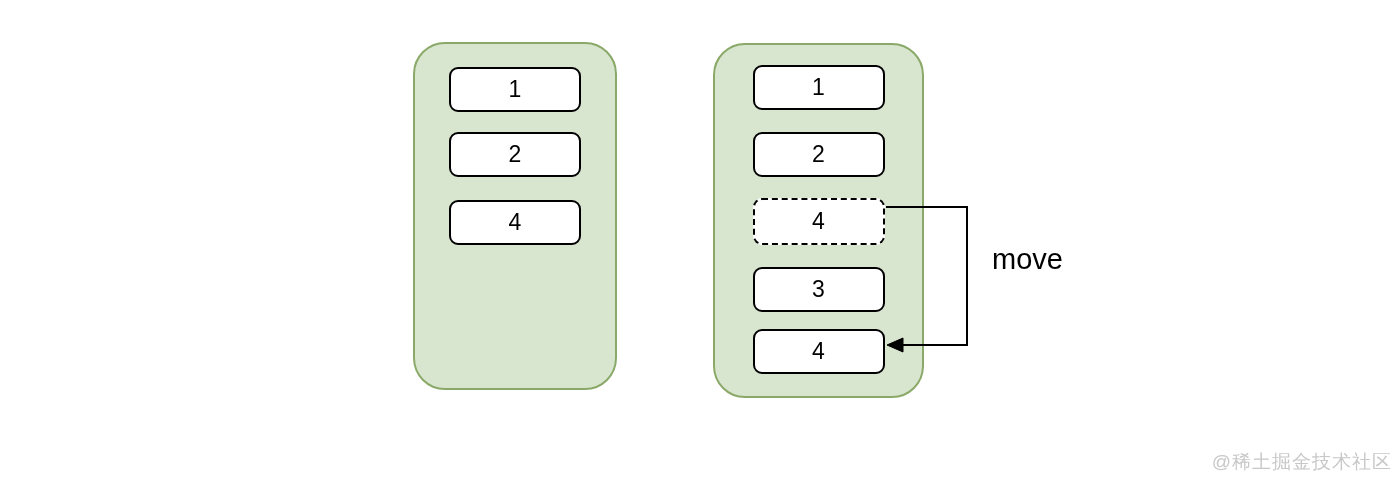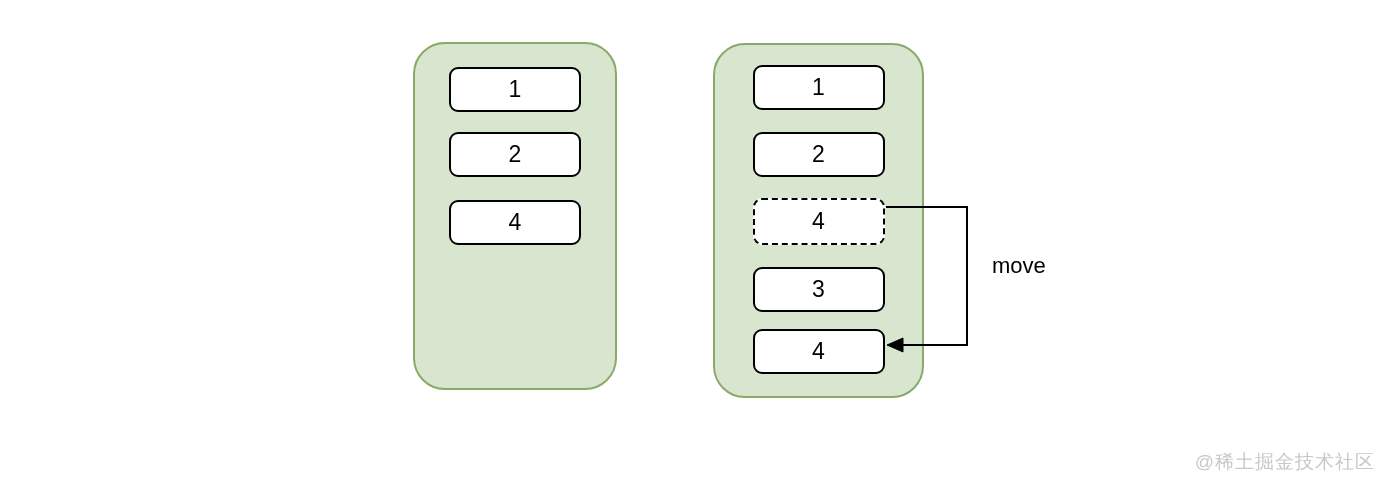--- a/index.html
+++ b/index.html
@@ -58,27 +58,27 @@
   .move-arrow-svg {
     position: absolute;
     left: 880px;
     top: 195px;
     width: 100px;
     height: 165px;
   }
   .move-label {
     position: absolute;
     left: 992px;
-    top: 253px;
-    font-size: 22px;
+    top: 243px;
+    font-size: 29px;
     color: #000000;
   }
   .watermark {
     position: absolute;
-    right: 21px;
+    right: 4px;
     bottom: 17px;
     font-size: 19px;
     color: #c8c8c8;
     letter-spacing: 1px;
   }
 </style>
 </head>
 <body>
 
 <div class="canvas">

